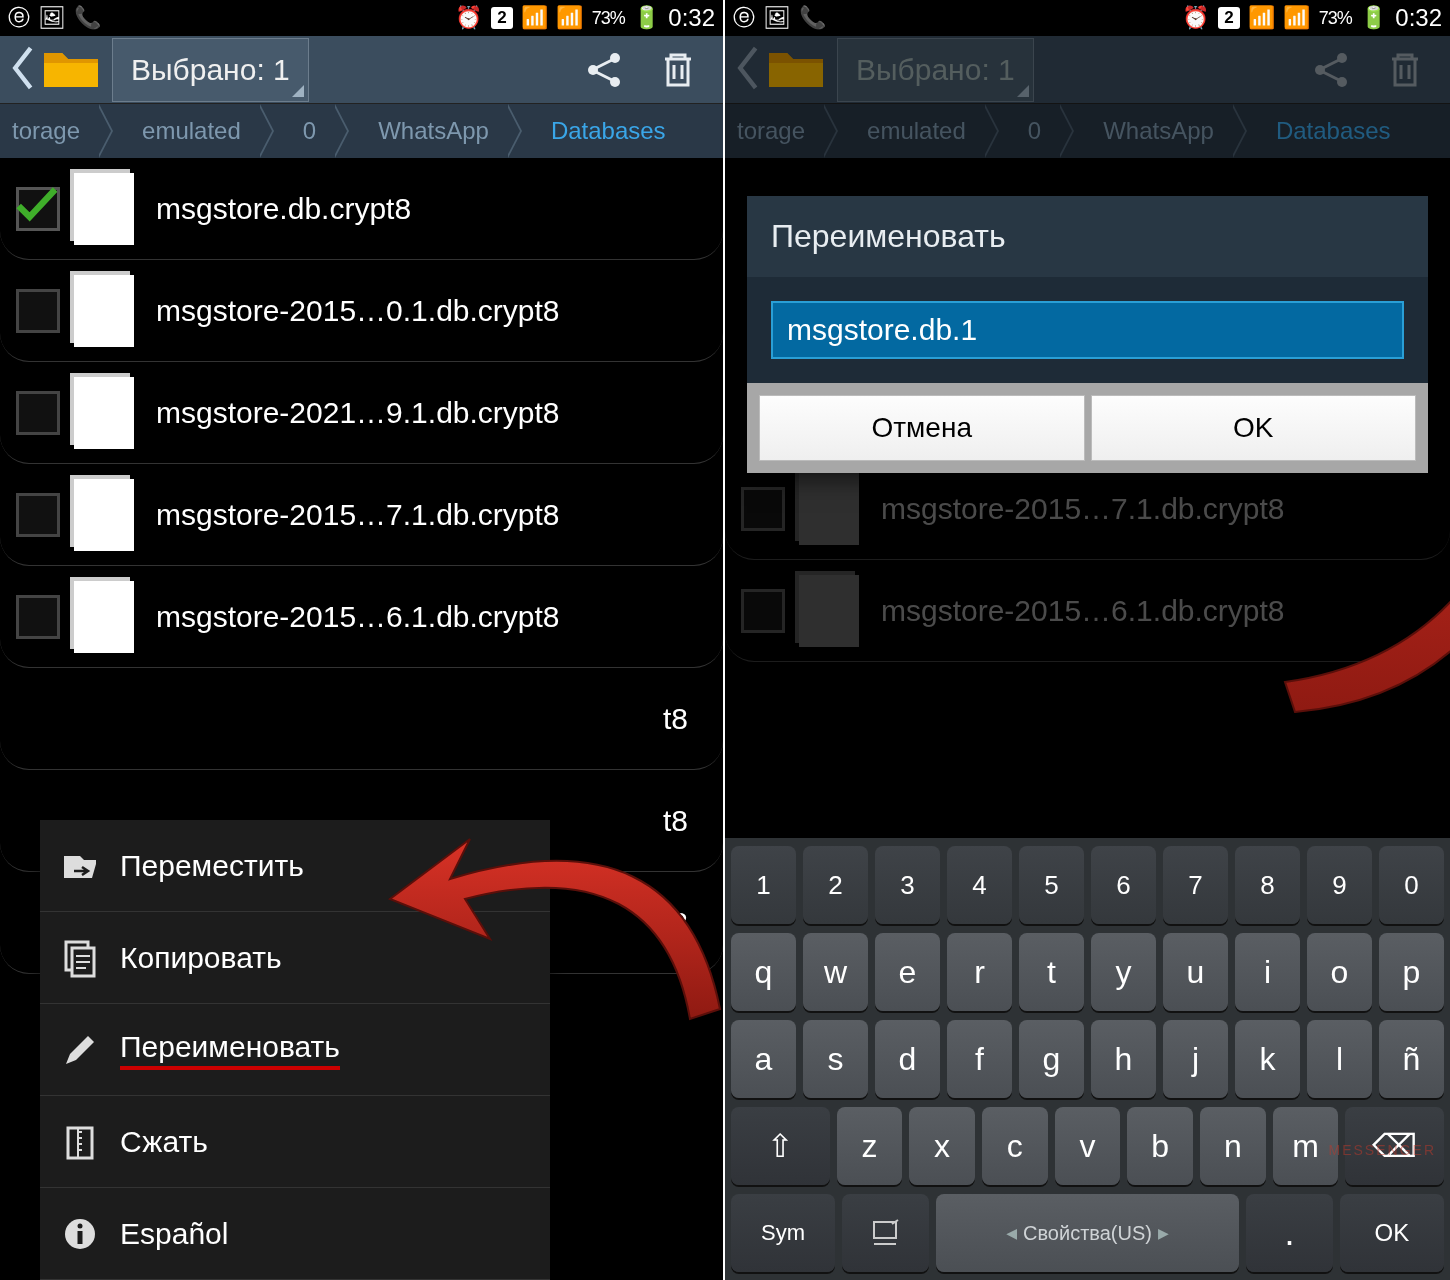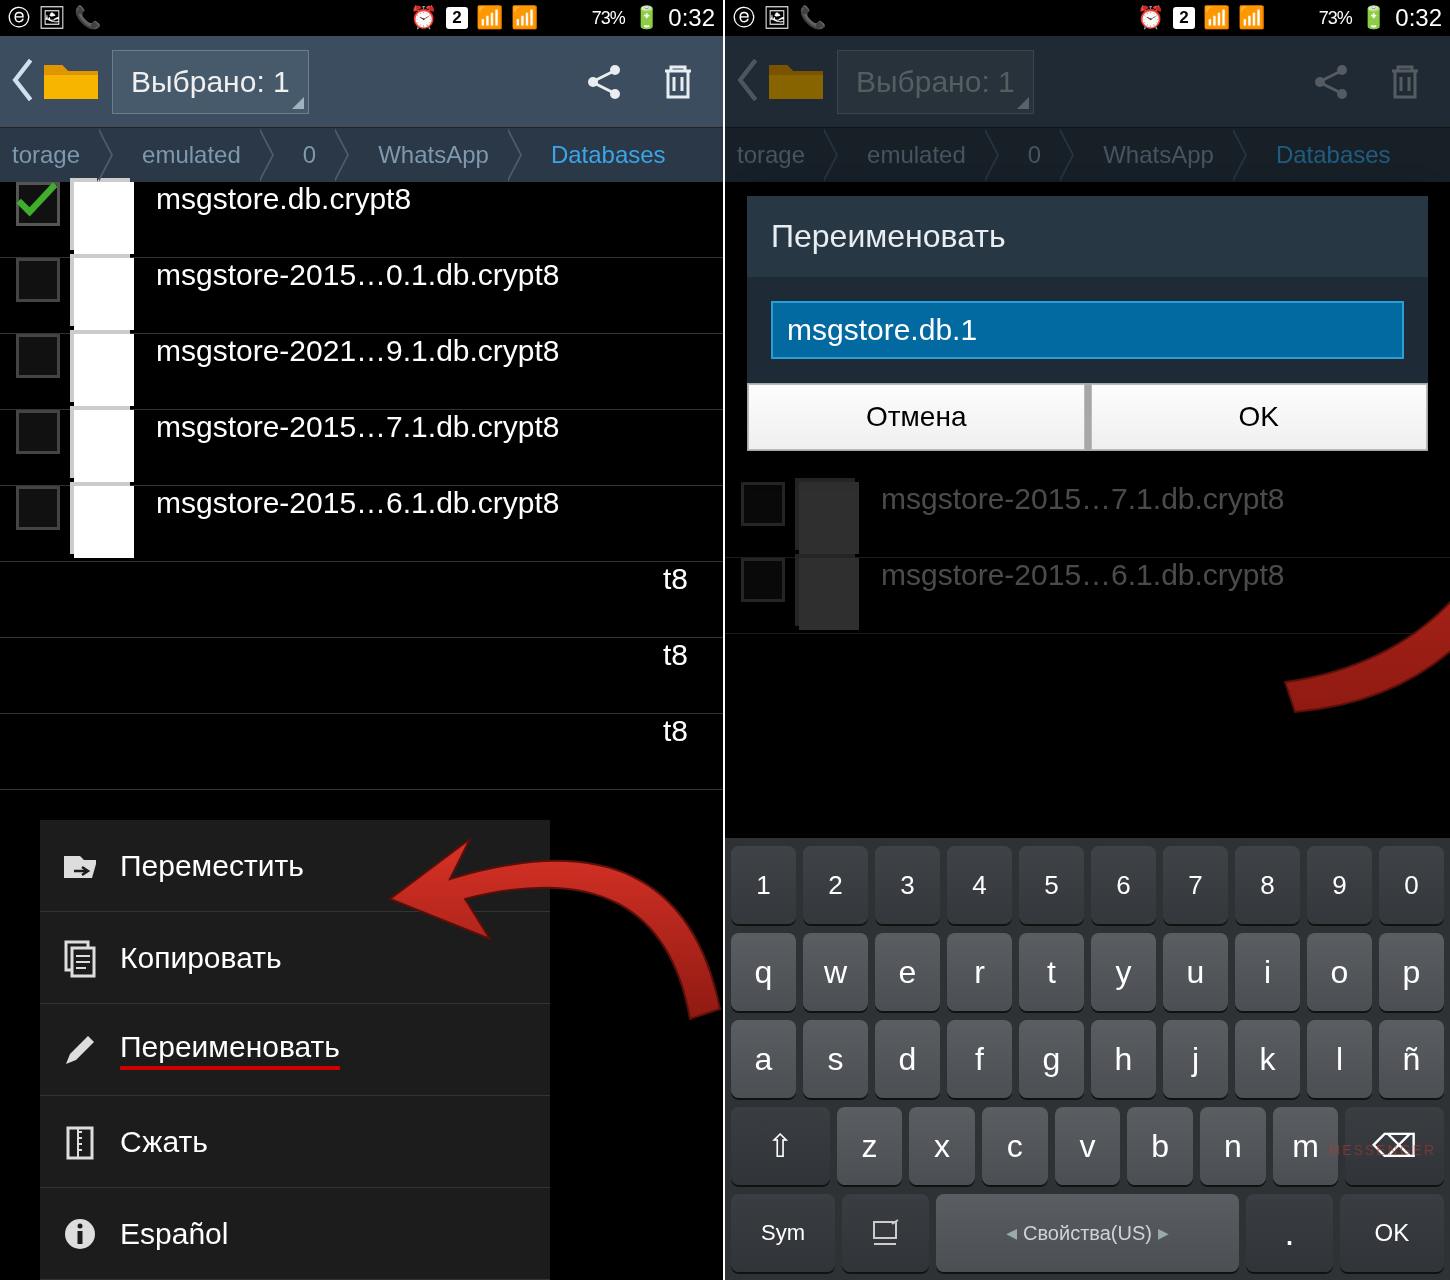--- a/index.html
+++ b/index.html
@@ -6,25 +6,25 @@
   body { background: #888; width: 1450px; height: 1280px; overflow: hidden; }
   .wrap { display: flex; width: 100%; height: 100%; }
   .phone { position: relative; width: 50%; height: 100%; background: #000; color: #fff; overflow: hidden; border-right: 2px solid #fff; }
   .phone:last-child { border-right: none; }
 
   
   .status { height: 36px; background: #000; display: flex; align-items: center; justify-content: space-between; padding: 0 8px; font-size: 22px; }
   .status .sleft, .status .sright { display: flex; align-items: center; gap: 8px; }
   .status .sright { font-weight: 500; }
   .sim { background:#fff; color:#000; border-radius:3px; width:22px; height:22px; display:flex; align-items:center; justify-content:center; font-size:17px; font-weight:bold;}
-  .batt { font-size:18px; letter-spacing:-1px;margin-left:45px;}
+  .batt { font-size:18px; letter-spacing:-1px;}
   .clock-txt { font-size:24px;}
 
   
-  .actionbar { height: 92px; background: #3b4d5e; display: flex; align-items: center; padding: 16px 10px; gap: 4px; border-bottom:1px solid #222;}
+  .actionbar { height: 68px; background: #3b4d5e; display: flex; align-items: center; padding: 16px 10px; gap: 4px; border-bottom:1px solid #222;}
   .back-chevron svg { width: 28px; height: 44px; }
   .folder-ico svg { width: 58px; height: 46px; }
   .sel-box { flex:0 0 auto; margin-left:8px; height:64px; padding:0 18px; border:1px solid #6c7d8d; background:#475a6c; display:flex; align-items:center; color:#f0f0f0; font-size:30px; position:relative;}
   .sel-box .corner { position:absolute; right:4px; bottom:4px; width:0; height:0; border-style:solid; border-width:0 0 12px 12px; border-color:transparent transparent #9fb2c2 transparent;}
   .spacer { flex:1; }
   .ab-btn { width:70px; height:70px; display:flex; align-items:center; justify-content:center;}
   .ab-btn svg { width:42px; height:42px; }
   .dimmed .actionbar, .dimmed .breadcrumb, .dimmed .file-list { filter: brightness(0.55); }
   .dimmed .actionbar .sel-box { color:#9aa; }
   .dimmed .back-chevron svg path, .dimmed .ab-btn svg { opacity:.55;}
@@ -33,21 +33,21 @@
   .breadcrumb { height:54px; background:#2a3847; display:flex; align-items:center; overflow:hidden; padding-left:0;}
   .crumb { position:relative; height:100%; display:flex; align-items:center; padding:0 18px 0 44px; color:#7e98ae; font-size:24px; border-right:0;}
   .crumb:first-child{ padding-left:12px;}
   .crumb::after { content:''; position:absolute; right:-13px; top:0; width:0; height:0; border-style:solid; border-width:27px 0 27px 14px; border-color:transparent transparent transparent #2a3847; z-index:2;}
   .crumb::before { content:''; position:absolute; right:-15px; top:0; width:0; height:0; border-style:solid; border-width:27px 0 27px 14px; border-color:transparent transparent transparent #4a5d6e; z-index:1;}
   .crumb.active { color:#3aa6e8;}
   .crumb:last-child::after, .crumb:last-child::before{ display:none;}
 
   
   .file-list { background:#000; }
-  .file-row { height:76px; display:flex; align-items:flex-start; padding:0 16px; border-bottom:1px solid #333;}
+  .file-row { height:102px; display:flex; align-items:center; padding:0 16px; border-bottom:1px solid #333;border-radius:29px;}
   .chk { width:44px; height:44px; border:3px solid #444; background:#111; margin-right:14px; display:flex; align-items:center; justify-content:center;}
   .chk.checked { border-color:#555;}
   .chk.checked svg { width:46px; height:46px; margin-top:-8px; margin-left:-4px;}
   .doc-ico { width:60px; height:72px; background:#fff; margin-right:22px; position:relative; box-shadow:-4px -4px 0 #ccc;}
   .doc-ico.dim { background:#555; box-shadow:-4px -4px 0 #444;}
   .file-name { font-size:30px; color:#fff; white-space:nowrap;}
   .dimmed .file-name { color:#888;}
   
   
   .ctx-menu { position:absolute; left:40px; bottom:0; width:510px; background:#1c1c1c; box-shadow:0 0 20px rgba(0,0,0,.8);}
@@ -57,21 +57,21 @@
   .behind-text { position:absolute; right:35px; font-size:30px; color:#fff;}
   .ctx-wrap-row { position:relative;}
   
   
   .arrow1 { position:absolute; left:380px; top:769px; width:360px; height:300px; pointer-events:none; z-index:50;}
   .arrow2 { position:absolute; left:540px; top:272px; width:380px; height:450px; pointer-events:none; z-index:50;}
   .dialog { position:absolute; left:22px; right:22px; top:196px; background:#1e2b37; box-shadow:0 4px 24px rgba(0,0,0,.7); z-index:30;}
   .dlg-title { padding:22px 24px; font-size:32px; color:#e8edf1; background:#283744;}
   .dlg-body { padding:24px;}
   .dlg-input { width:100%; height:58px; background:#0369a1; border:2px solid #2a9fd6; color:#fff; font-size:30px; padding:0 14px;}
-  .dlg-buttons { display:flex; background:#a7a7a7; padding:1px; gap:6px;}
+  .dlg-buttons { display:flex; background:#a7a7a7; padding:12px; gap:6px;}
   .dlg-btn { flex:1; height:66px; background:linear-gradient(#fdfdfd,#efefef); color:#000; font-size:28px; font-weight:500; display:flex; align-items:center; justify-content:center; border:1px solid #bbb;}
 
   
   .kbd { position:absolute; left:0; right:0; bottom:0; background:#2e3235; padding:8px 6px 8px 6px;}
   .kbd-row { display:flex; gap:7px; margin-bottom:9px; justify-content:center;}
   .kbd-row:last-child { margin-bottom:0;}
   .key { flex:1; height:78px; background:linear-gradient(#5a5e63,#4b4f54); border-radius:8px; display:flex; align-items:center; justify-content:center; color:#fff; font-size:32px; box-shadow:0 2px 0 #111; position:relative; min-width:0;}
   .key.num { background:linear-gradient(#3f4348,#34383c); font-size:26px;}
   .key.dark { background:linear-gradient(#3a3e43,#303338);}
   .key.wide { flex:1.5;}

